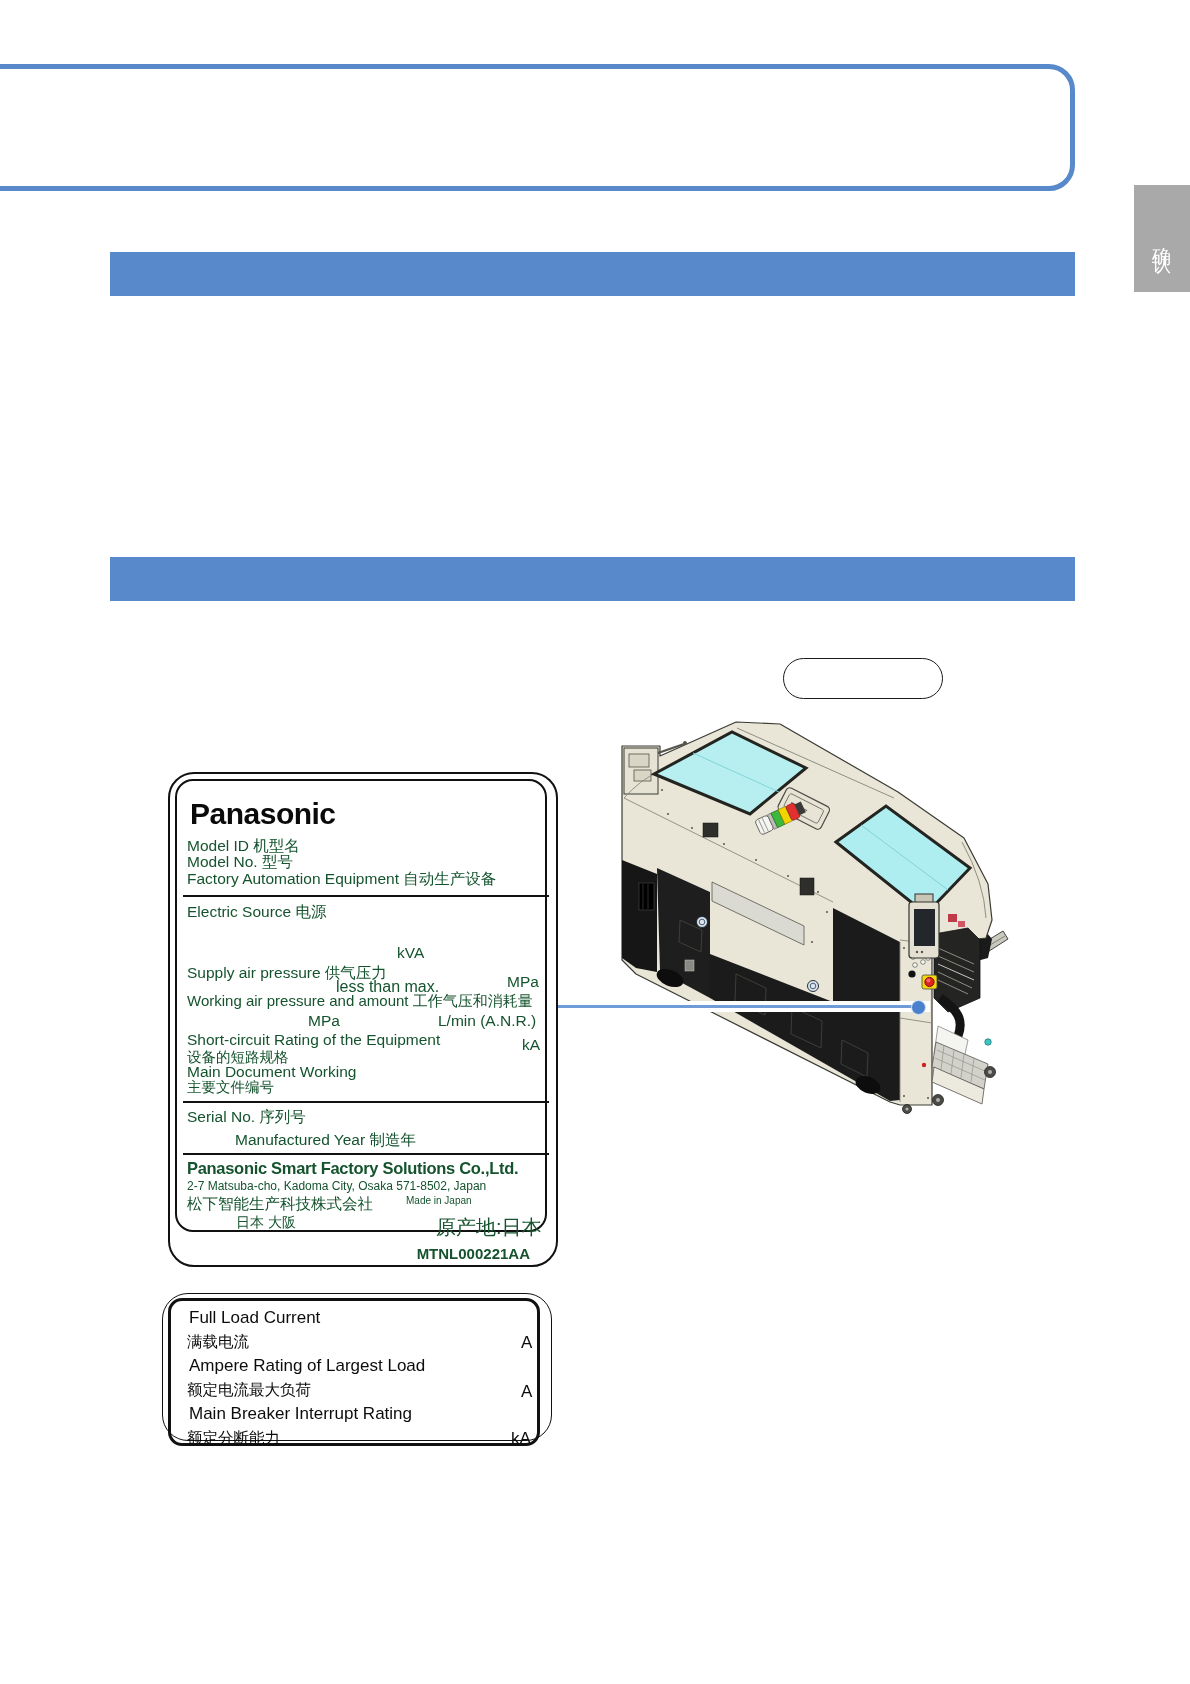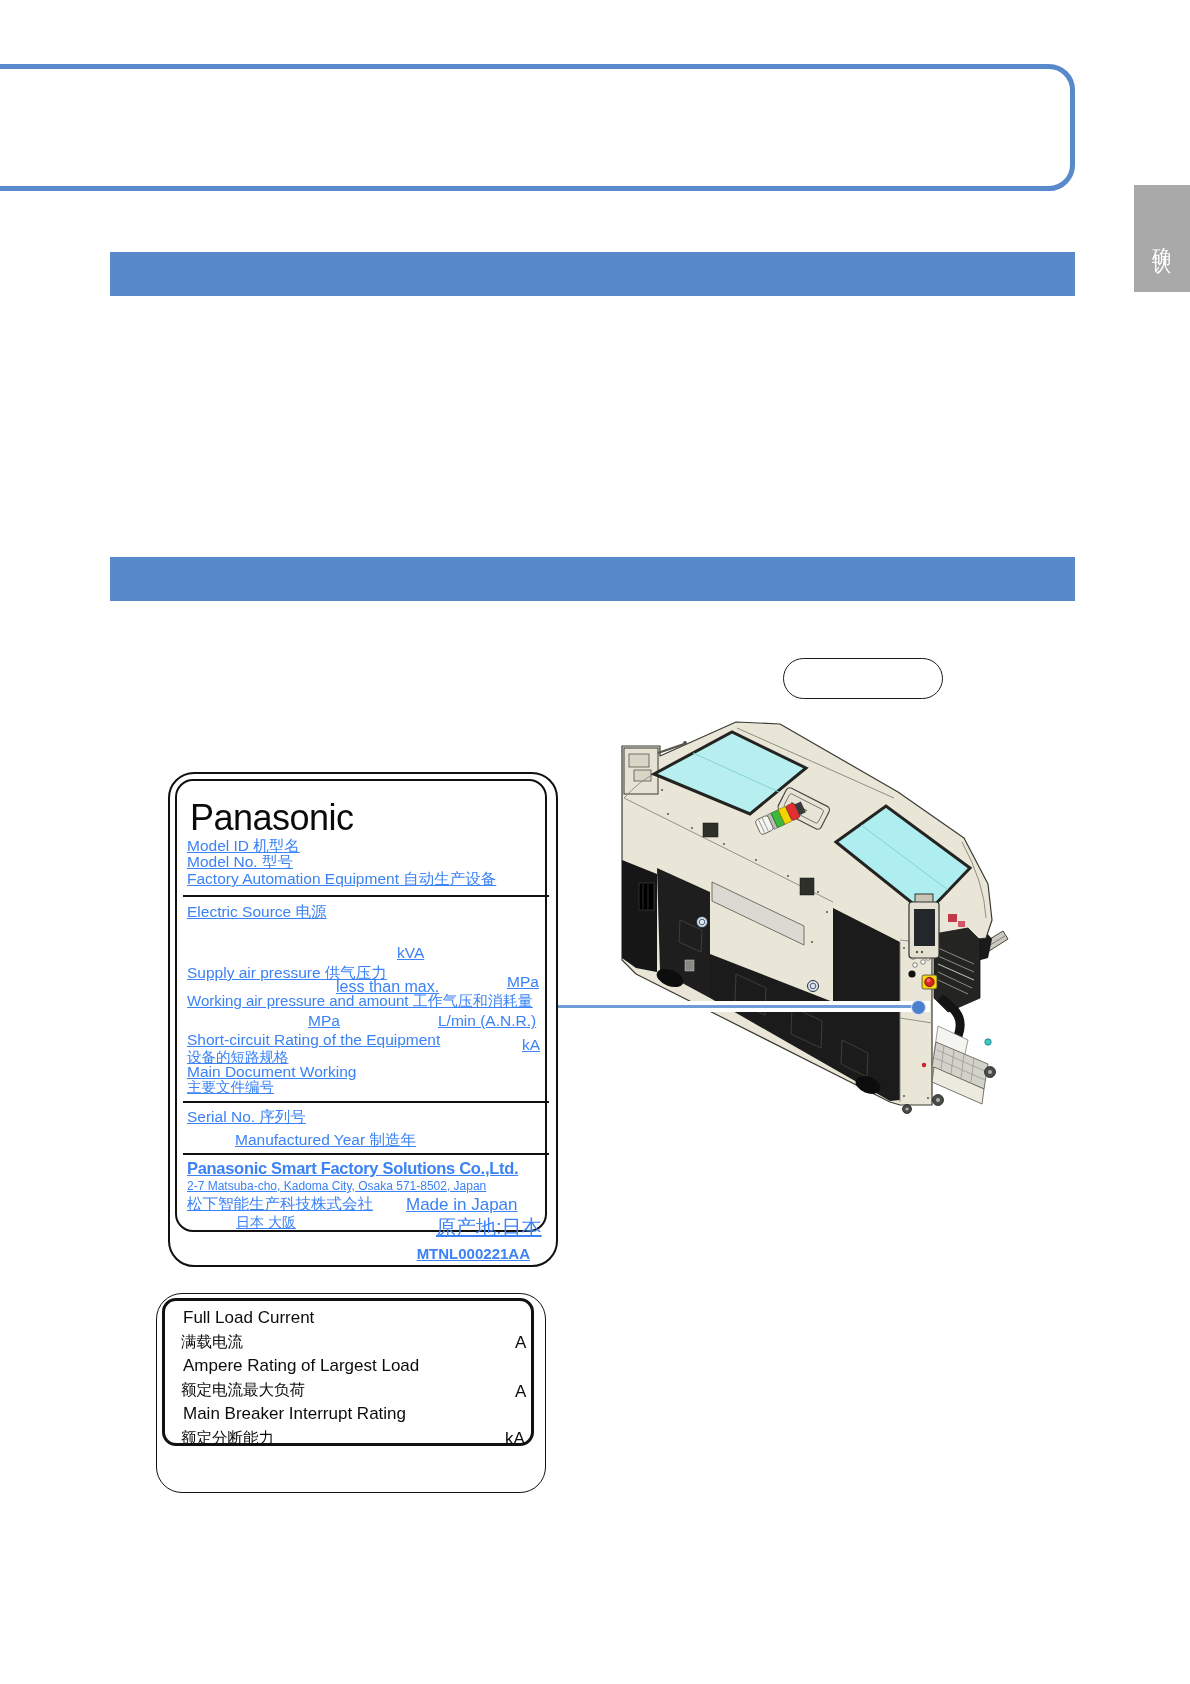--- a/index.html
+++ b/index.html
@@ -23,26 +23,26 @@
 
   
   .stadium{position:absolute;left:783px;top:658px;width:158px;height:39px;background:#fff;
            border:1.6px solid #1a1a1a;border-radius:21px;}
 
   
   .np{position:absolute;left:168px;top:772px;width:390px;height:495px;
       border:2px solid #111;border-radius:26px;background:#fff;box-sizing:border-box;}
   .np-inner{position:absolute;left:5px;top:5px;width:372px;height:453px;
       border:2px solid #111;border-radius:18px;box-sizing:border-box;}
-  .np .t{position:absolute;font-size:15.5px;color:#3b82f6;text-decoration:underline;}
+  .np .t{position:absolute;font-size:15.5px;color:#14532d;}
   .np .sep{position:absolute;left:13px;width:366px;height:1.6px;background:#111;}
-  .brand{font-family:"Liberation Sans",sans-serif;font-weight:normal;font-size:36px;letter-spacing:-0.5px;color:#0a0a0a;}
-
-  
-  .rl{position:absolute;left:156px;top:1293px;width:390px;height:200px;
+  .brand{font-family:"Liberation Sans",sans-serif;font-weight:bold;font-size:30px;letter-spacing:-0.5px;color:#0a0a0a;}
+
+  
+  .rl{position:absolute;left:162px;top:1293px;width:390px;height:148px;
       border:1.5px solid #111;border-radius:26px;background:#fff;box-sizing:border-box;}
   .rl-inner{position:absolute;left:5px;top:4px;width:372px;height:148px;
       border:3px solid #111;border-radius:14px;box-sizing:border-box;}
   .rl .t{position:absolute;font-size:17px;color:#0c0c0c;}
   .rl .cn{font-size:15.5px;}
 
   
   .leader-casing{position:absolute;left:556px;top:1001px;width:374px;height:11px;background:#fff;}
   .leader-line{position:absolute;left:556px;top:1005px;width:366px;height:2.6px;background:#6f9cd6;}
   .leader-dot{position:absolute;left:911px;top:1000px;width:13px;height:13px;border-radius:50%;
@@ -252,21 +252,21 @@
     <span class="abs t" style="left:17px;top:274px;font-size:14.5px;">设备的短路规格</span>
     <span class="abs t" style="left:17px;top:289px;">Main  Document  Working</span>
     <span class="abs t" style="left:17px;top:304px;font-size:14.5px;">主要文件编号</span>
     <div class="sep" style="top:327px;"></div>
     <span class="abs t" style="left:17px;top:333px;">Serial No.    序列号</span>
     <span class="abs t" style="left:17px;top:356px;margin-left:48px;">Manufactured Year    制造年</span>
     <div class="sep" style="top:379px;"></div>
     <span class="abs t" style="left:17px;top:385px;font-size:16.5px;font-weight:bold;letter-spacing:-0.3px;">Panasonic Smart Factory Solutions Co.,Ltd.</span>
     <span class="abs t" style="left:17px;top:405px;font-size:12px;">2-7 Matsuba-cho, Kadoma City, Osaka 571-8502, Japan</span>
     <span class="abs t" style="left:17px;top:420px;">松下智能生产科技株式会社</span>
-    <span class="abs t" style="left:236px;top:421px;font-size:17px;">Made in Japan</span>
+    <span class="abs t" style="left:236px;top:421px;font-size:10px;">Made in Japan</span>
     <span class="abs t" style="left:66px;top:440px;font-size:14px;">日本   大阪</span>
     <span class="abs t" style="left:266px;top:440px;font-size:20px;">原产地:日本</span>
     <span class="abs t" style="right:26px;top:471px;font-size:15px;font-weight:bold;">MTNL000221AA</span>
   </div>
 
   <div class="rl">
     <div class="rl-inner"></div>
     <span class="abs t" style="left:26px;top:14px;">Full Load Current</span>
     <span class="abs t cn" style="left:24px;top:38px;">满载电流</span>
     <span class="abs t" style="left:358px;top:39px;">A</span>

